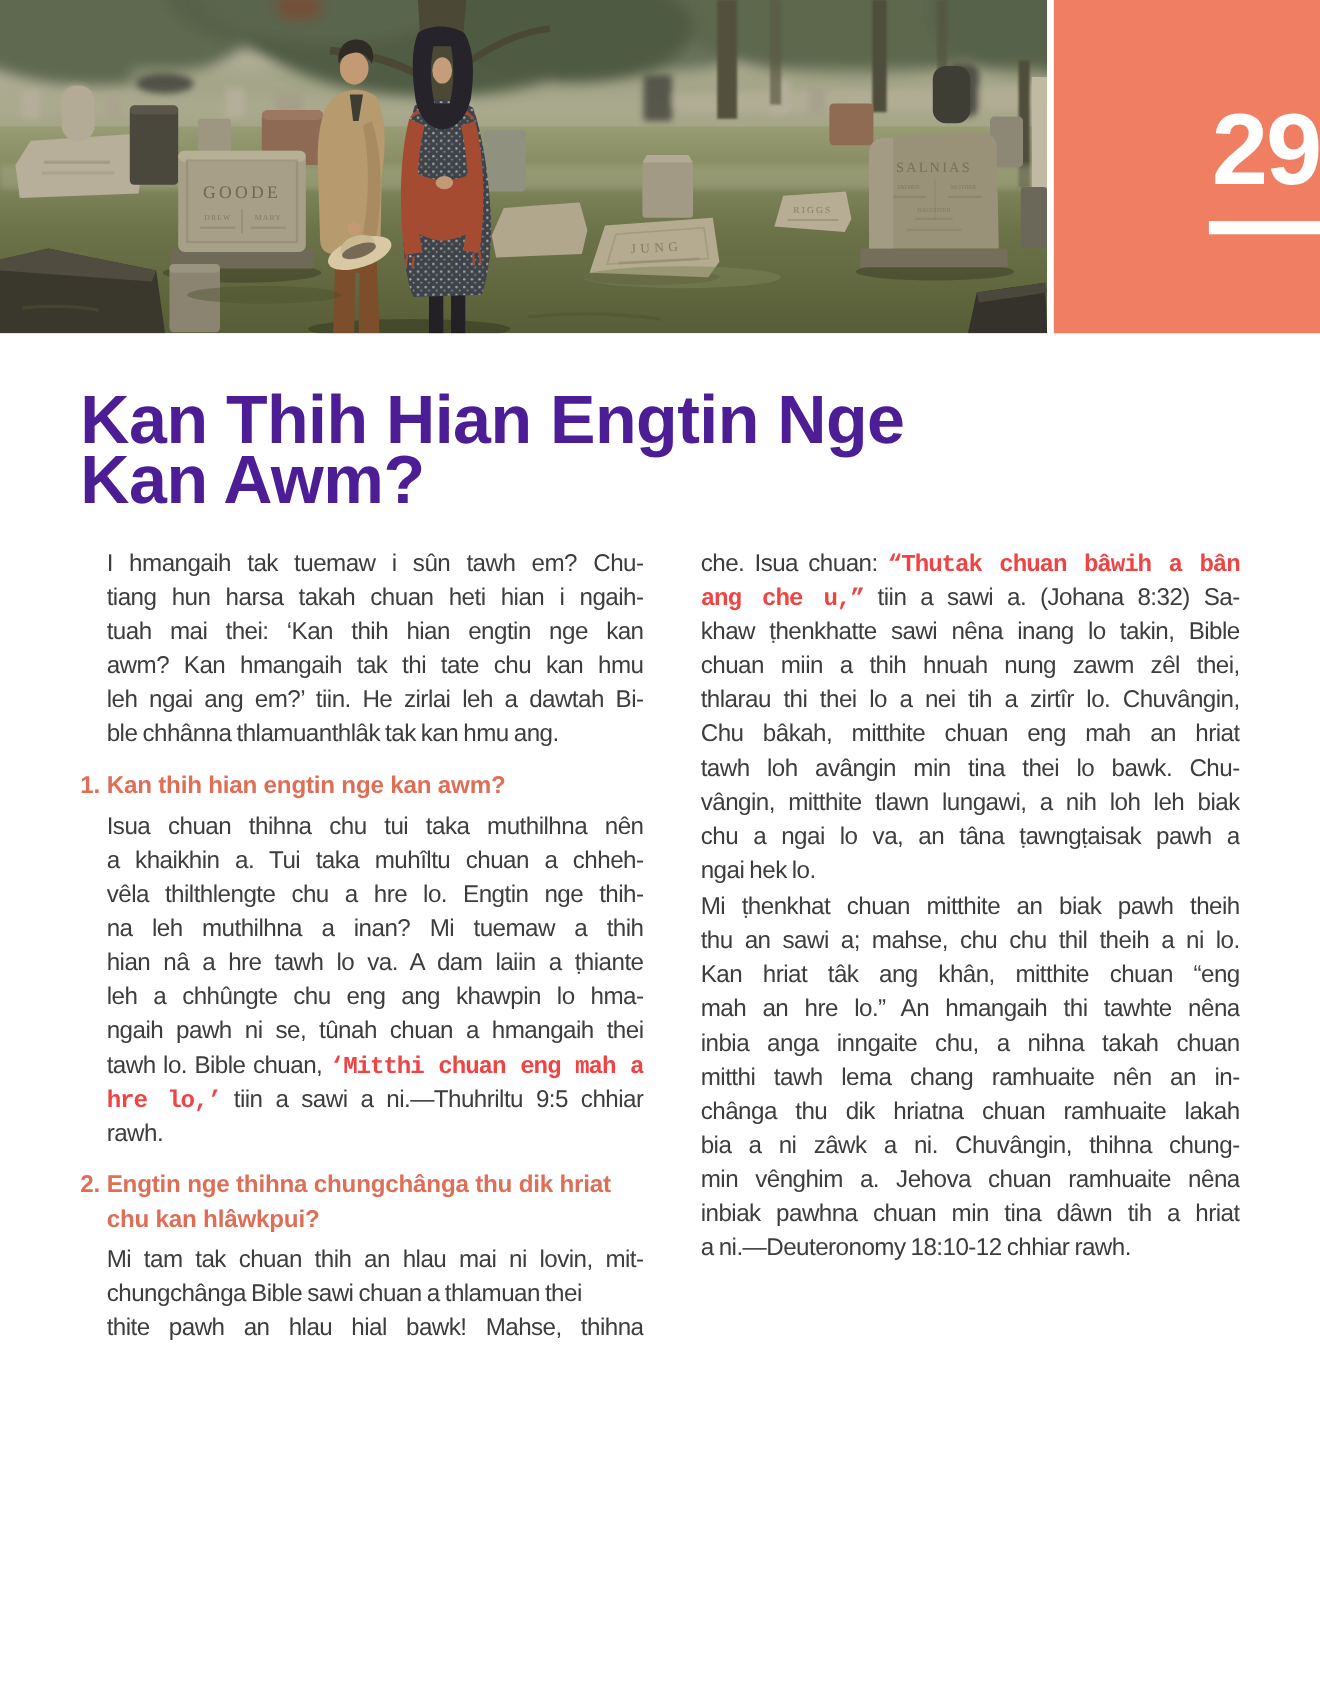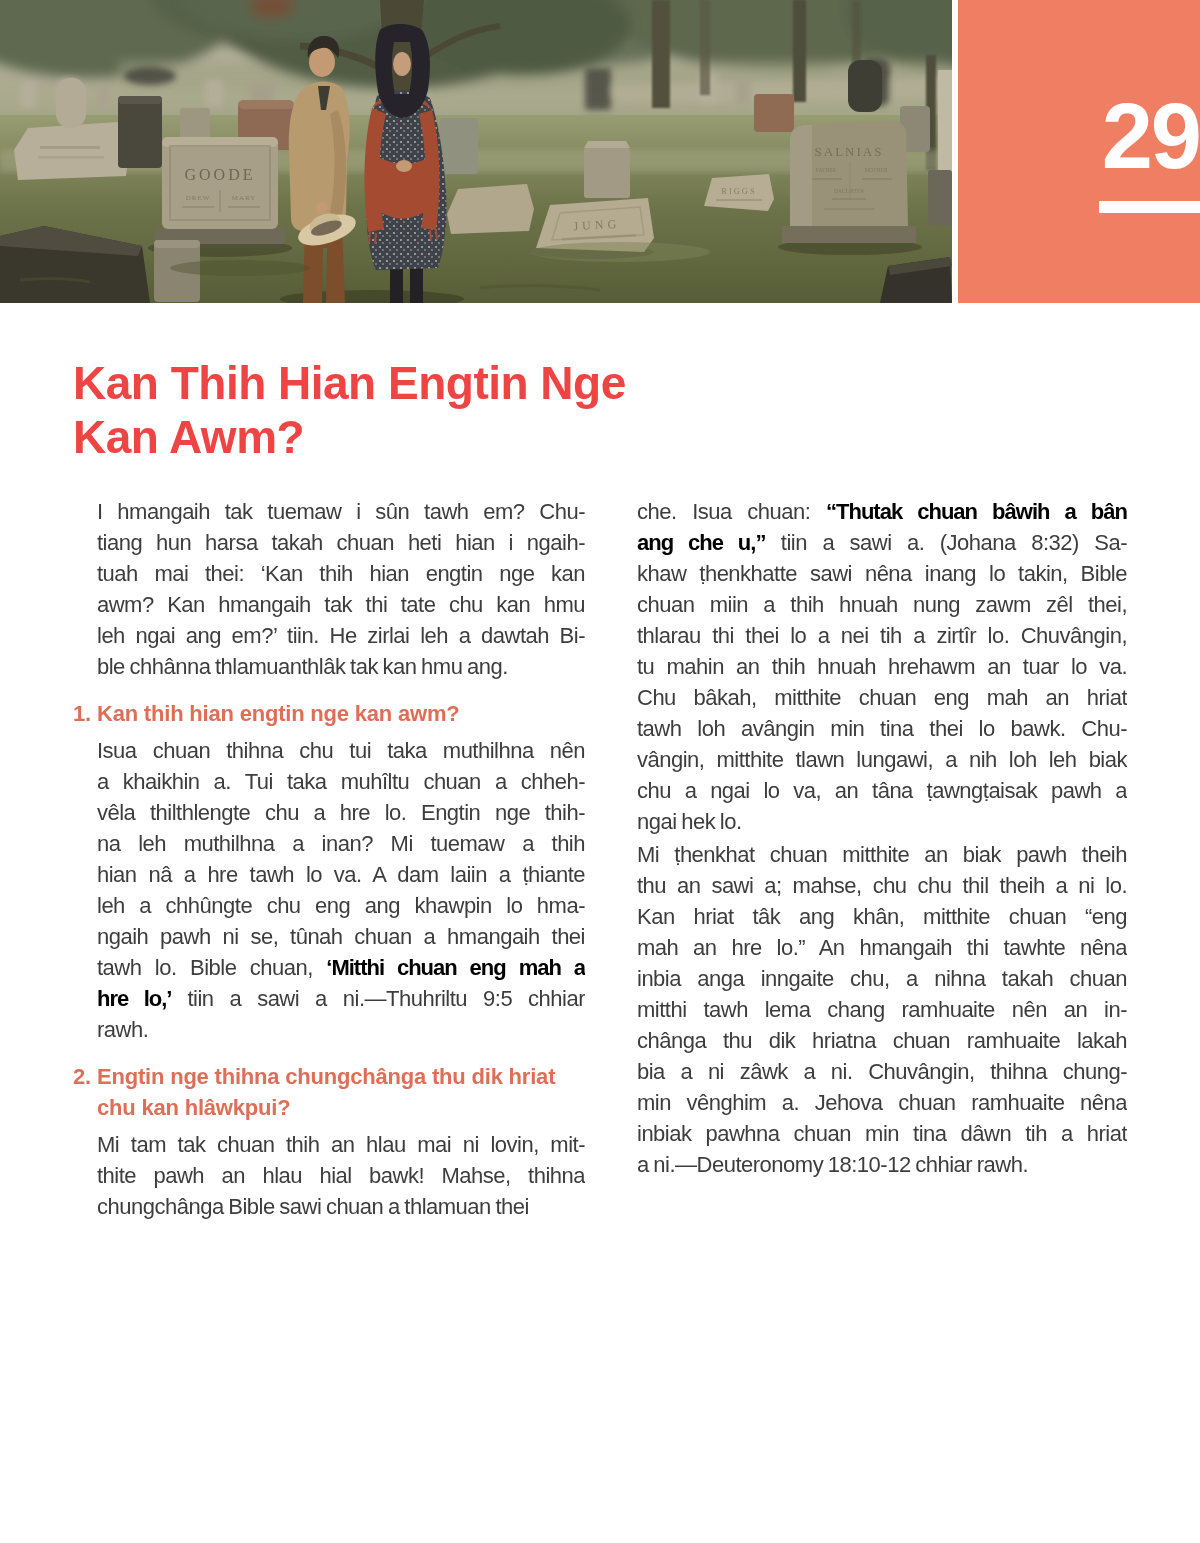--- a/index.html
+++ b/index.html
@@ -22,34 +22,34 @@
     display:flex;flex-direction:column;align-items:flex-end;justify-content:center;
   }
   .chapter-number{
     color:#fff;font-weight:700;font-size:92px;line-height:1;letter-spacing:-2px;
   }
   .chapter-underline{width:101px;height:12px;background:#fff;margin-top:19px;}
 
   
   .title{
     margin:53px 72px 0 73px;
-    font-size:46px;line-height:54px;font-weight:700;color:#ef4444;
+    font-size:62px;line-height:54px;font-weight:700;color:#4c1d95;
     letter-spacing:-0.5px;
   }
 
   
   .columns{display:flex;padding:0 70px 0 73px;margin-top:32px;}
   .column{width:512px;}
   .column + .column{margin-left:28px;width:514px;}
 
   .paragraph{padding-left:24px;font-size:22px;line-height:31px;letter-spacing:-0.5px;word-spacing:-1px;}
   .paragraph + .paragraph{margin-top:2px;}
   .line{text-align:justify;text-align-last:justify;height:31px;overflow:hidden;}
   .line.last{text-align-last:left;}
-  .b{font-weight:700;color:#000000;letter-spacing:-1px;}
+  .b{font-weight:700;color:#ef4444;letter-spacing:-1px;font-family:Liberation Mono, monospace;}
 
   .subheading{
     position:relative;padding-left:24px;margin:16px 0 6px;
     font-weight:700;font-size:22px;line-height:31px;
     color:var(--heading,#df6e57);letter-spacing:-0.2px;
   }
   .hnum{position:absolute;left:0;top:0;}
 </style>
 </head>
 <body style="--accent: #f07e62; --heading: #df6e57;">
@@ -293,32 +293,31 @@
           <div class="line"><span class="b">hre lo,’</span><span> tiin a sawi a ni.—Thuhriltu 9:5 chhiar</span></div>
           <div class="line last"><span>rawh.</span></div>
         </div>
         <div class="subheading">
           <span class="hnum">2.</span>
           <div class="hline">Engtin nge thihna chungchânga thu dik hriat</div>
           <div class="hline">chu kan hlâwkpui?</div>
         </div>
         <div class="paragraph">
           <div class="line"><span>Mi tam tak chuan thih an hlau mai ni lovin, mit-</span></div>
+          <div class="line last"><span>chungchânga Bible sawi chuan a thlamuan thei</span></div>
           <div class="line"><span>thite pawh an hlau hial bawk! Mahse, thihna</span></div>
-          <div class="line last"><span>chungchânga Bible sawi chuan a thlamuan thei</span></div>
         </div>
       </div>
     <div class="column">
         <div class="paragraph">
           <div class="line"><span>che. Isua chuan: </span><span class="b">“Thutak chuan bâwih a bân</span></div>
           <div class="line"><span class="b">ang che u,”</span><span> tiin a sawi a. (Johana 8:32) Sa-</span></div>
           <div class="line"><span>khaw ṭhenkhatte sawi nêna inang lo takin, Bible</span></div>
           <div class="line"><span>chuan miin a thih hnuah nung zawm zêl thei,</span></div>
           <div class="line"><span>thlarau thi thei lo a nei tih a zirtîr lo. Chuvângin,</span></div>
-          <div class="line"><span>tu mahin an thih hnuah hrehawm an tuar lo va.</span></div>
           <div class="line"><span>Chu bâkah, mitthite chuan eng mah an hriat</span></div>
           <div class="line"><span>tawh loh avângin min tina thei lo bawk. Chu-</span></div>
           <div class="line"><span>vângin, mitthite tlawn lungawi, a nih loh leh biak</span></div>
           <div class="line"><span>chu a ngai lo va, an tâna ṭawngṭaisak pawh a</span></div>
           <div class="line last"><span>ngai hek lo.</span></div>
         </div>
         <div class="paragraph">
           <div class="line"><span>Mi ṭhenkhat chuan mitthite an biak pawh theih</span></div>
           <div class="line"><span>thu an sawi a; mahse, chu chu thil theih a ni lo.</span></div>
           <div class="line"><span>Kan hriat tâk ang khân, mitthite chuan “eng</span></div>

